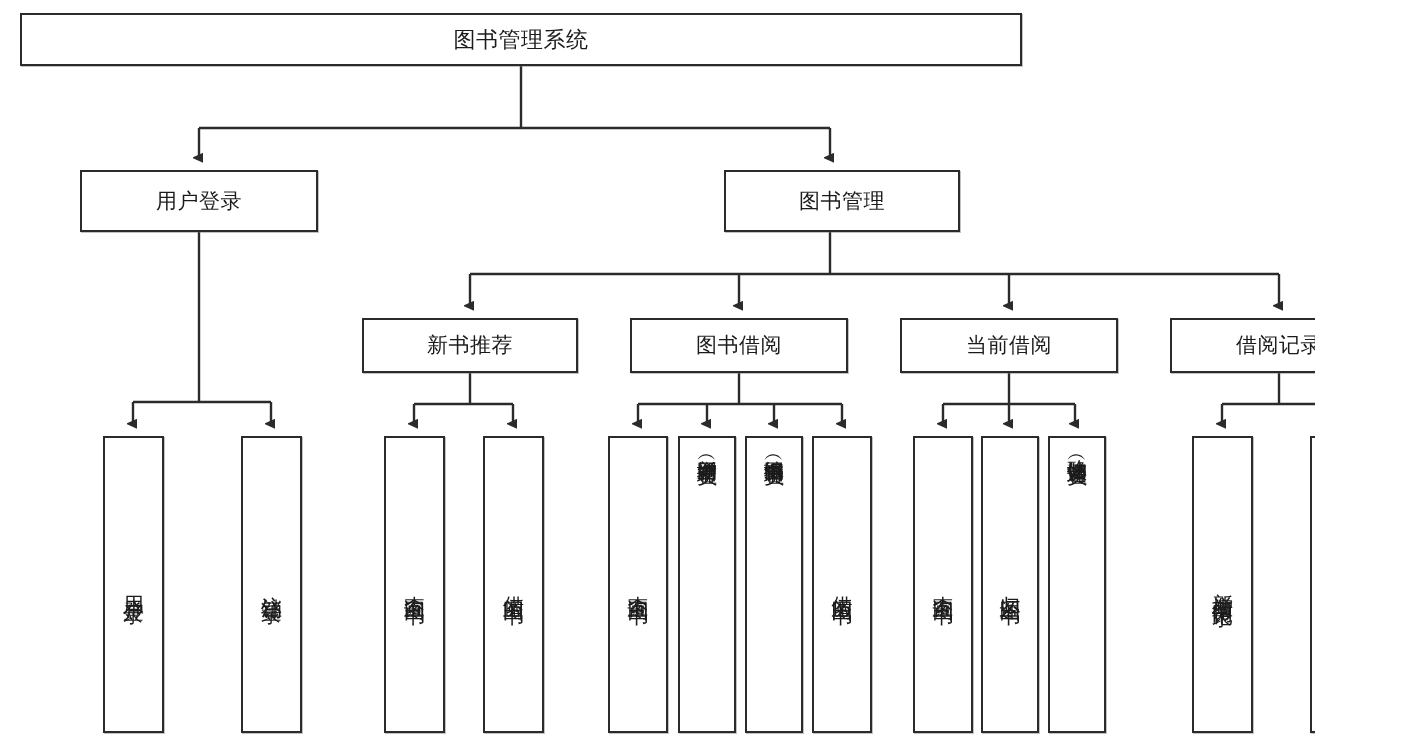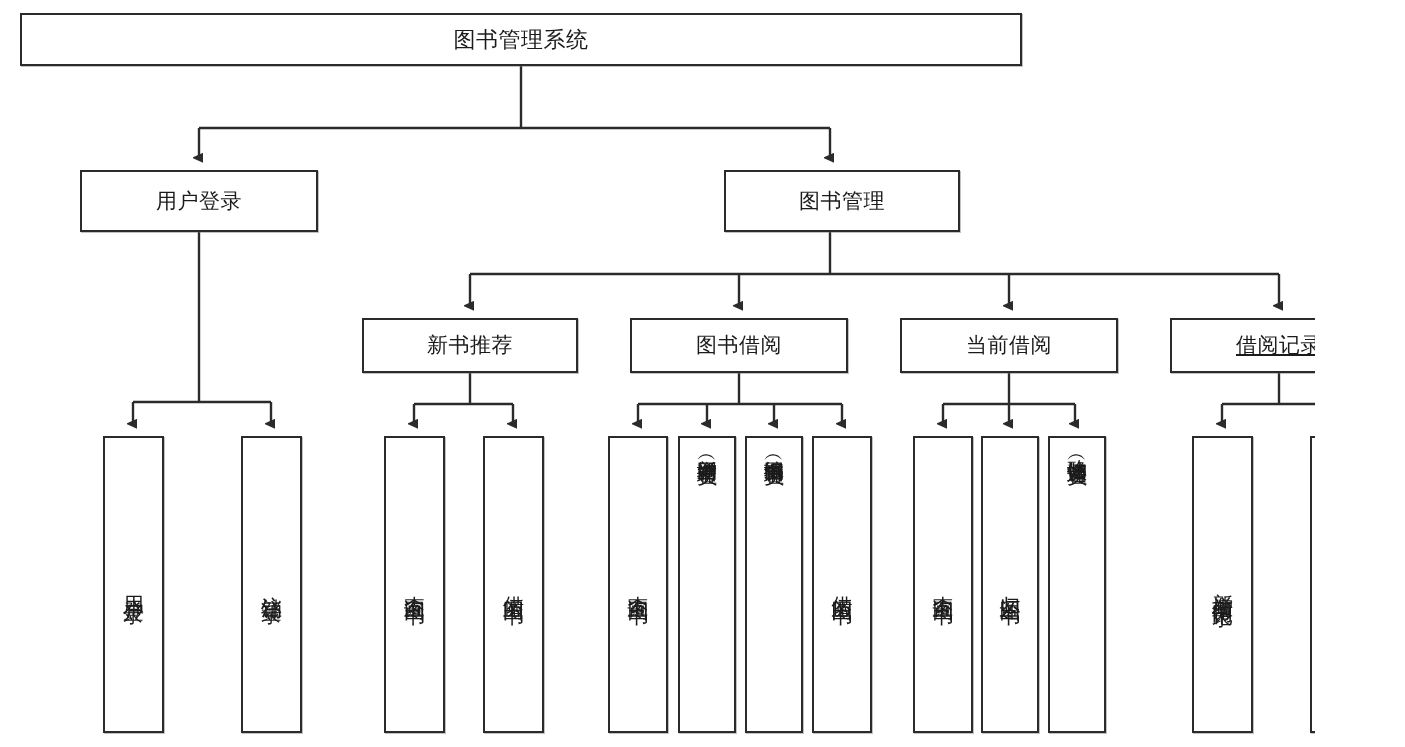--- a/index.html
+++ b/index.html
@@ -159,21 +159,21 @@
   </div>
 
   <div class="node horiz" style="left:630px; top:318px; width:218px; height:55px;">
     <span class="node-label">图书借阅</span>
   </div>
 
   <div class="node horiz" style="left:900px; top:318px; width:218px; height:55px;">
     <span class="node-label">当前借阅</span>
   </div>
 
-  <div class="node horiz" style="left:1170px; top:318px; width:218px; height:55px;text-decoration:underline;">
+  <div class="node horiz" style="left:1170px; top:318px; width:218px; height:55px;">
     <span class="node-label">借阅记录</span>
   </div>
 
   <div class="node vert center-mid" style="left:103px; top:436px; width:61px; height:297px;">
     <span class="node-label">用户登录</span>
   </div>
   <div class="node vert center-mid" style="left:241px; top:436px; width:61px; height:297px;">
     <span class="node-label">注销登录</span>
   </div>
 

